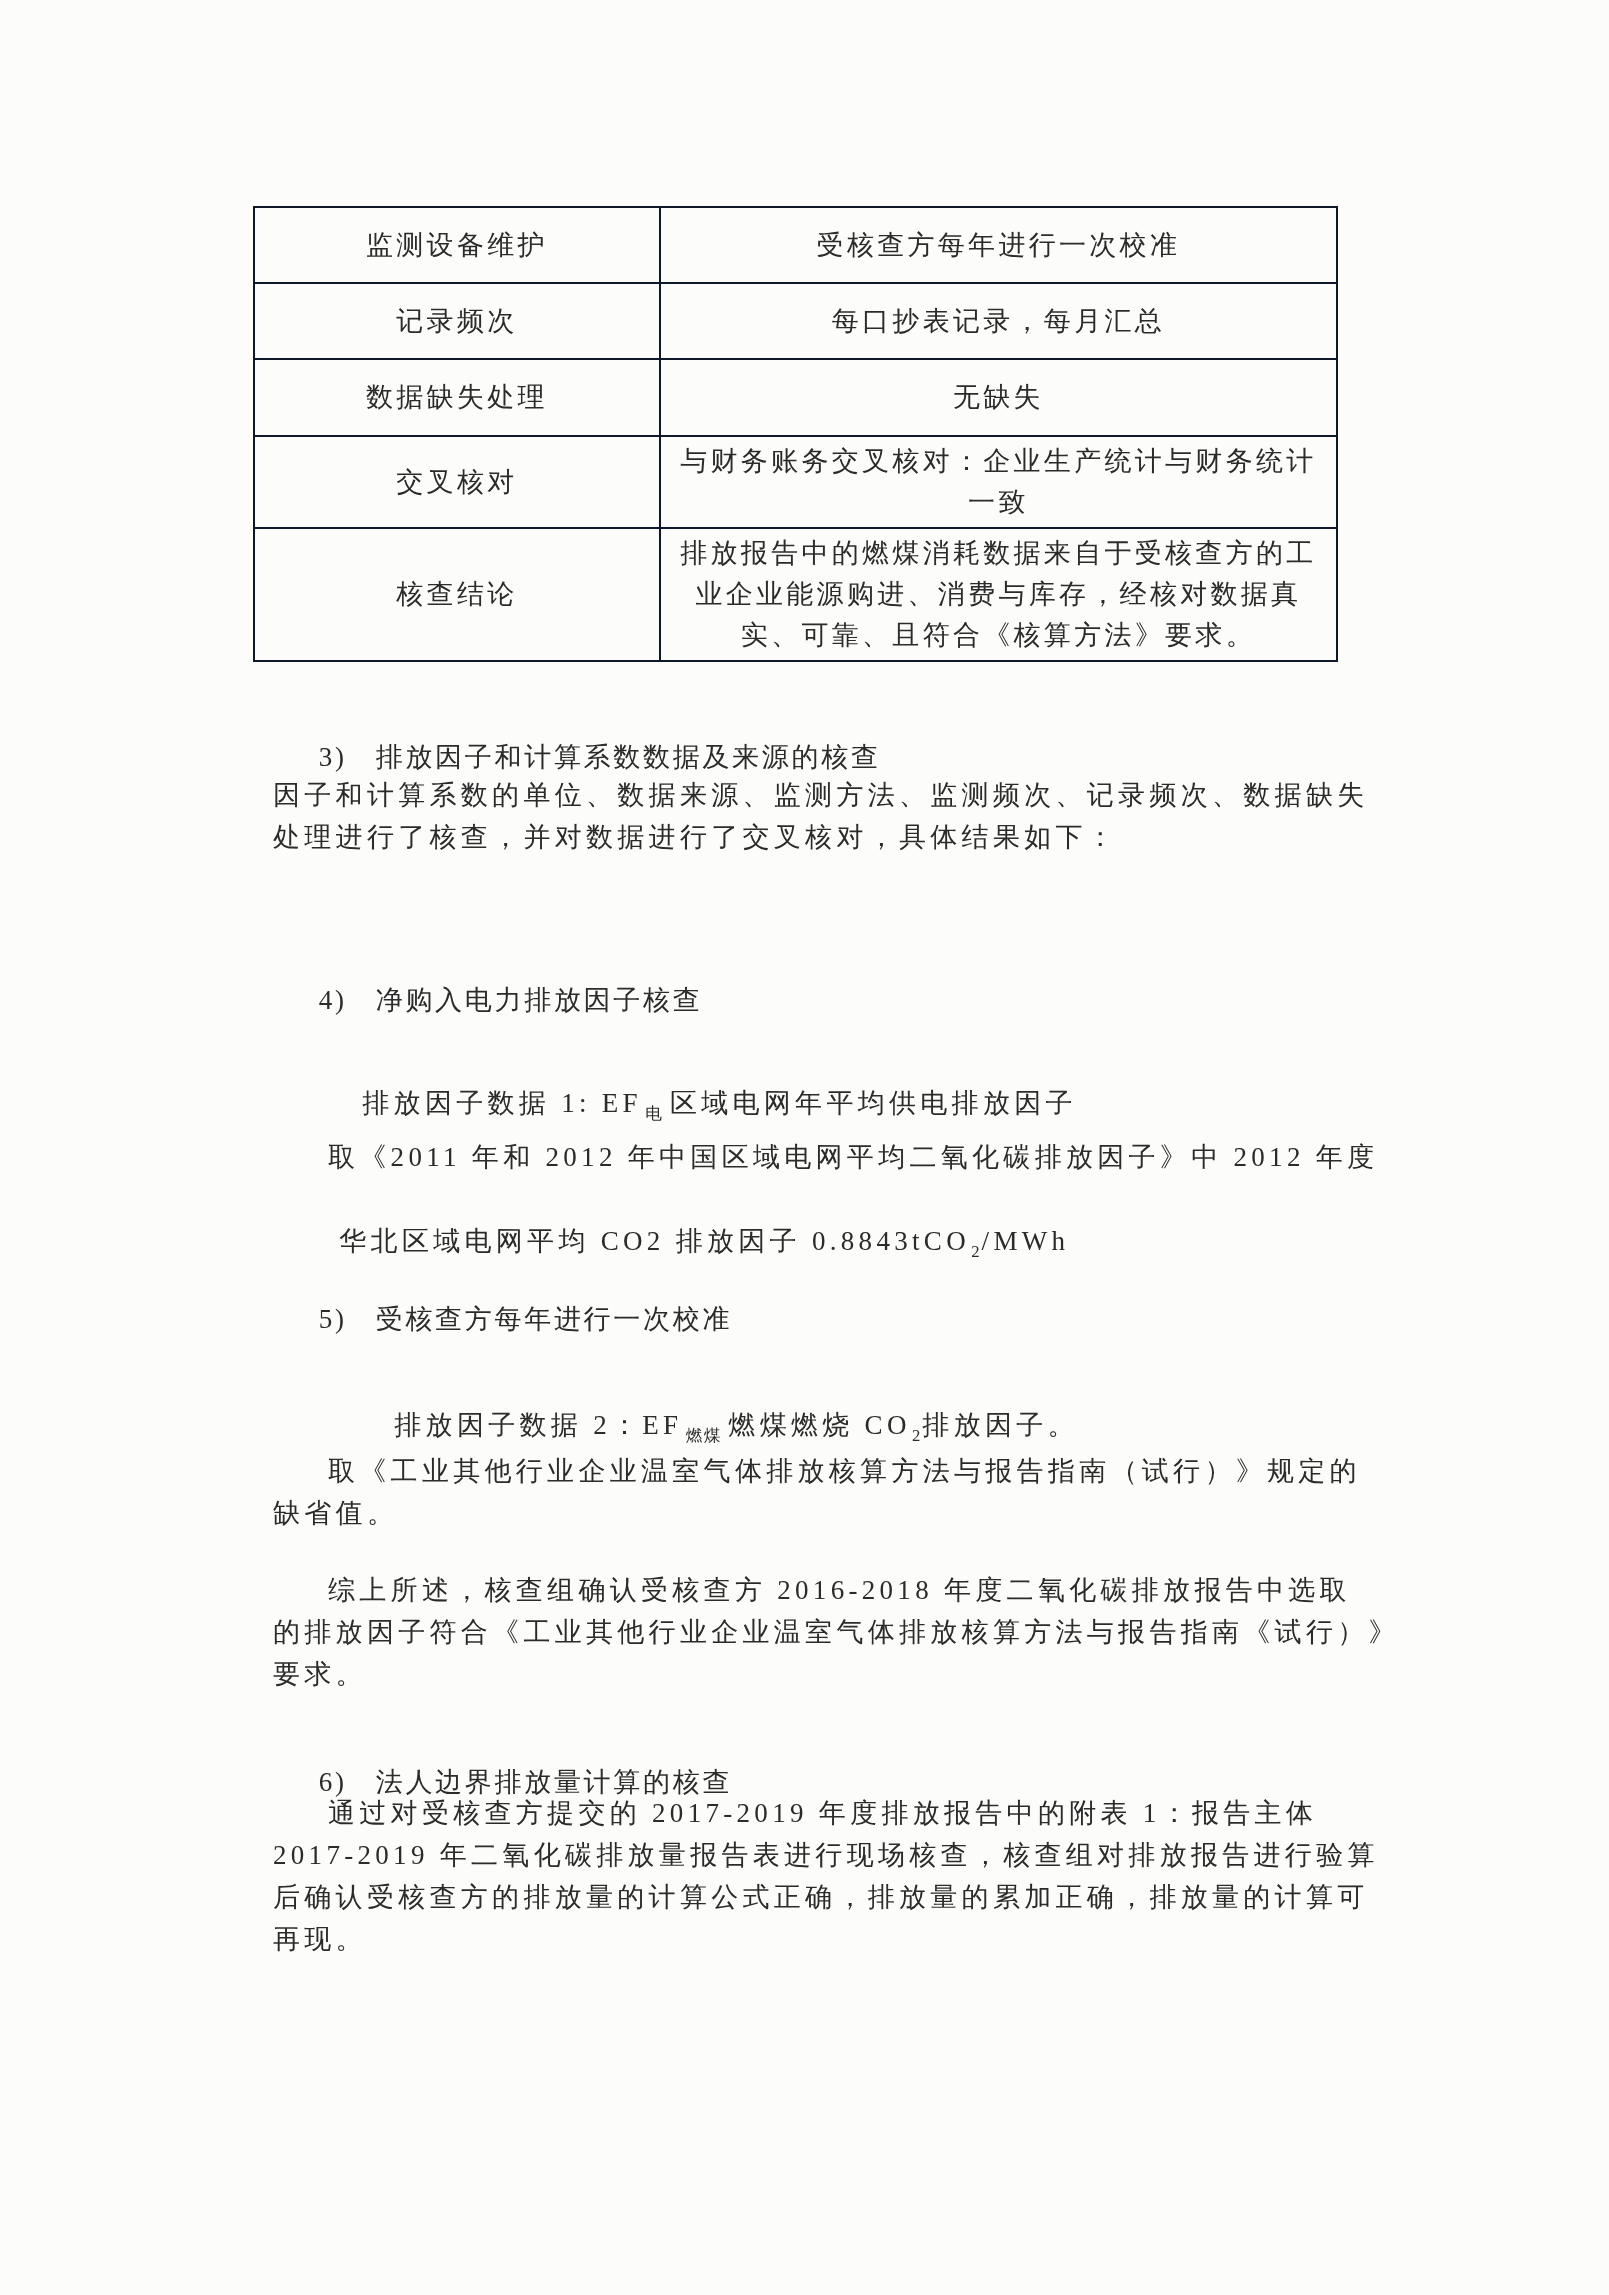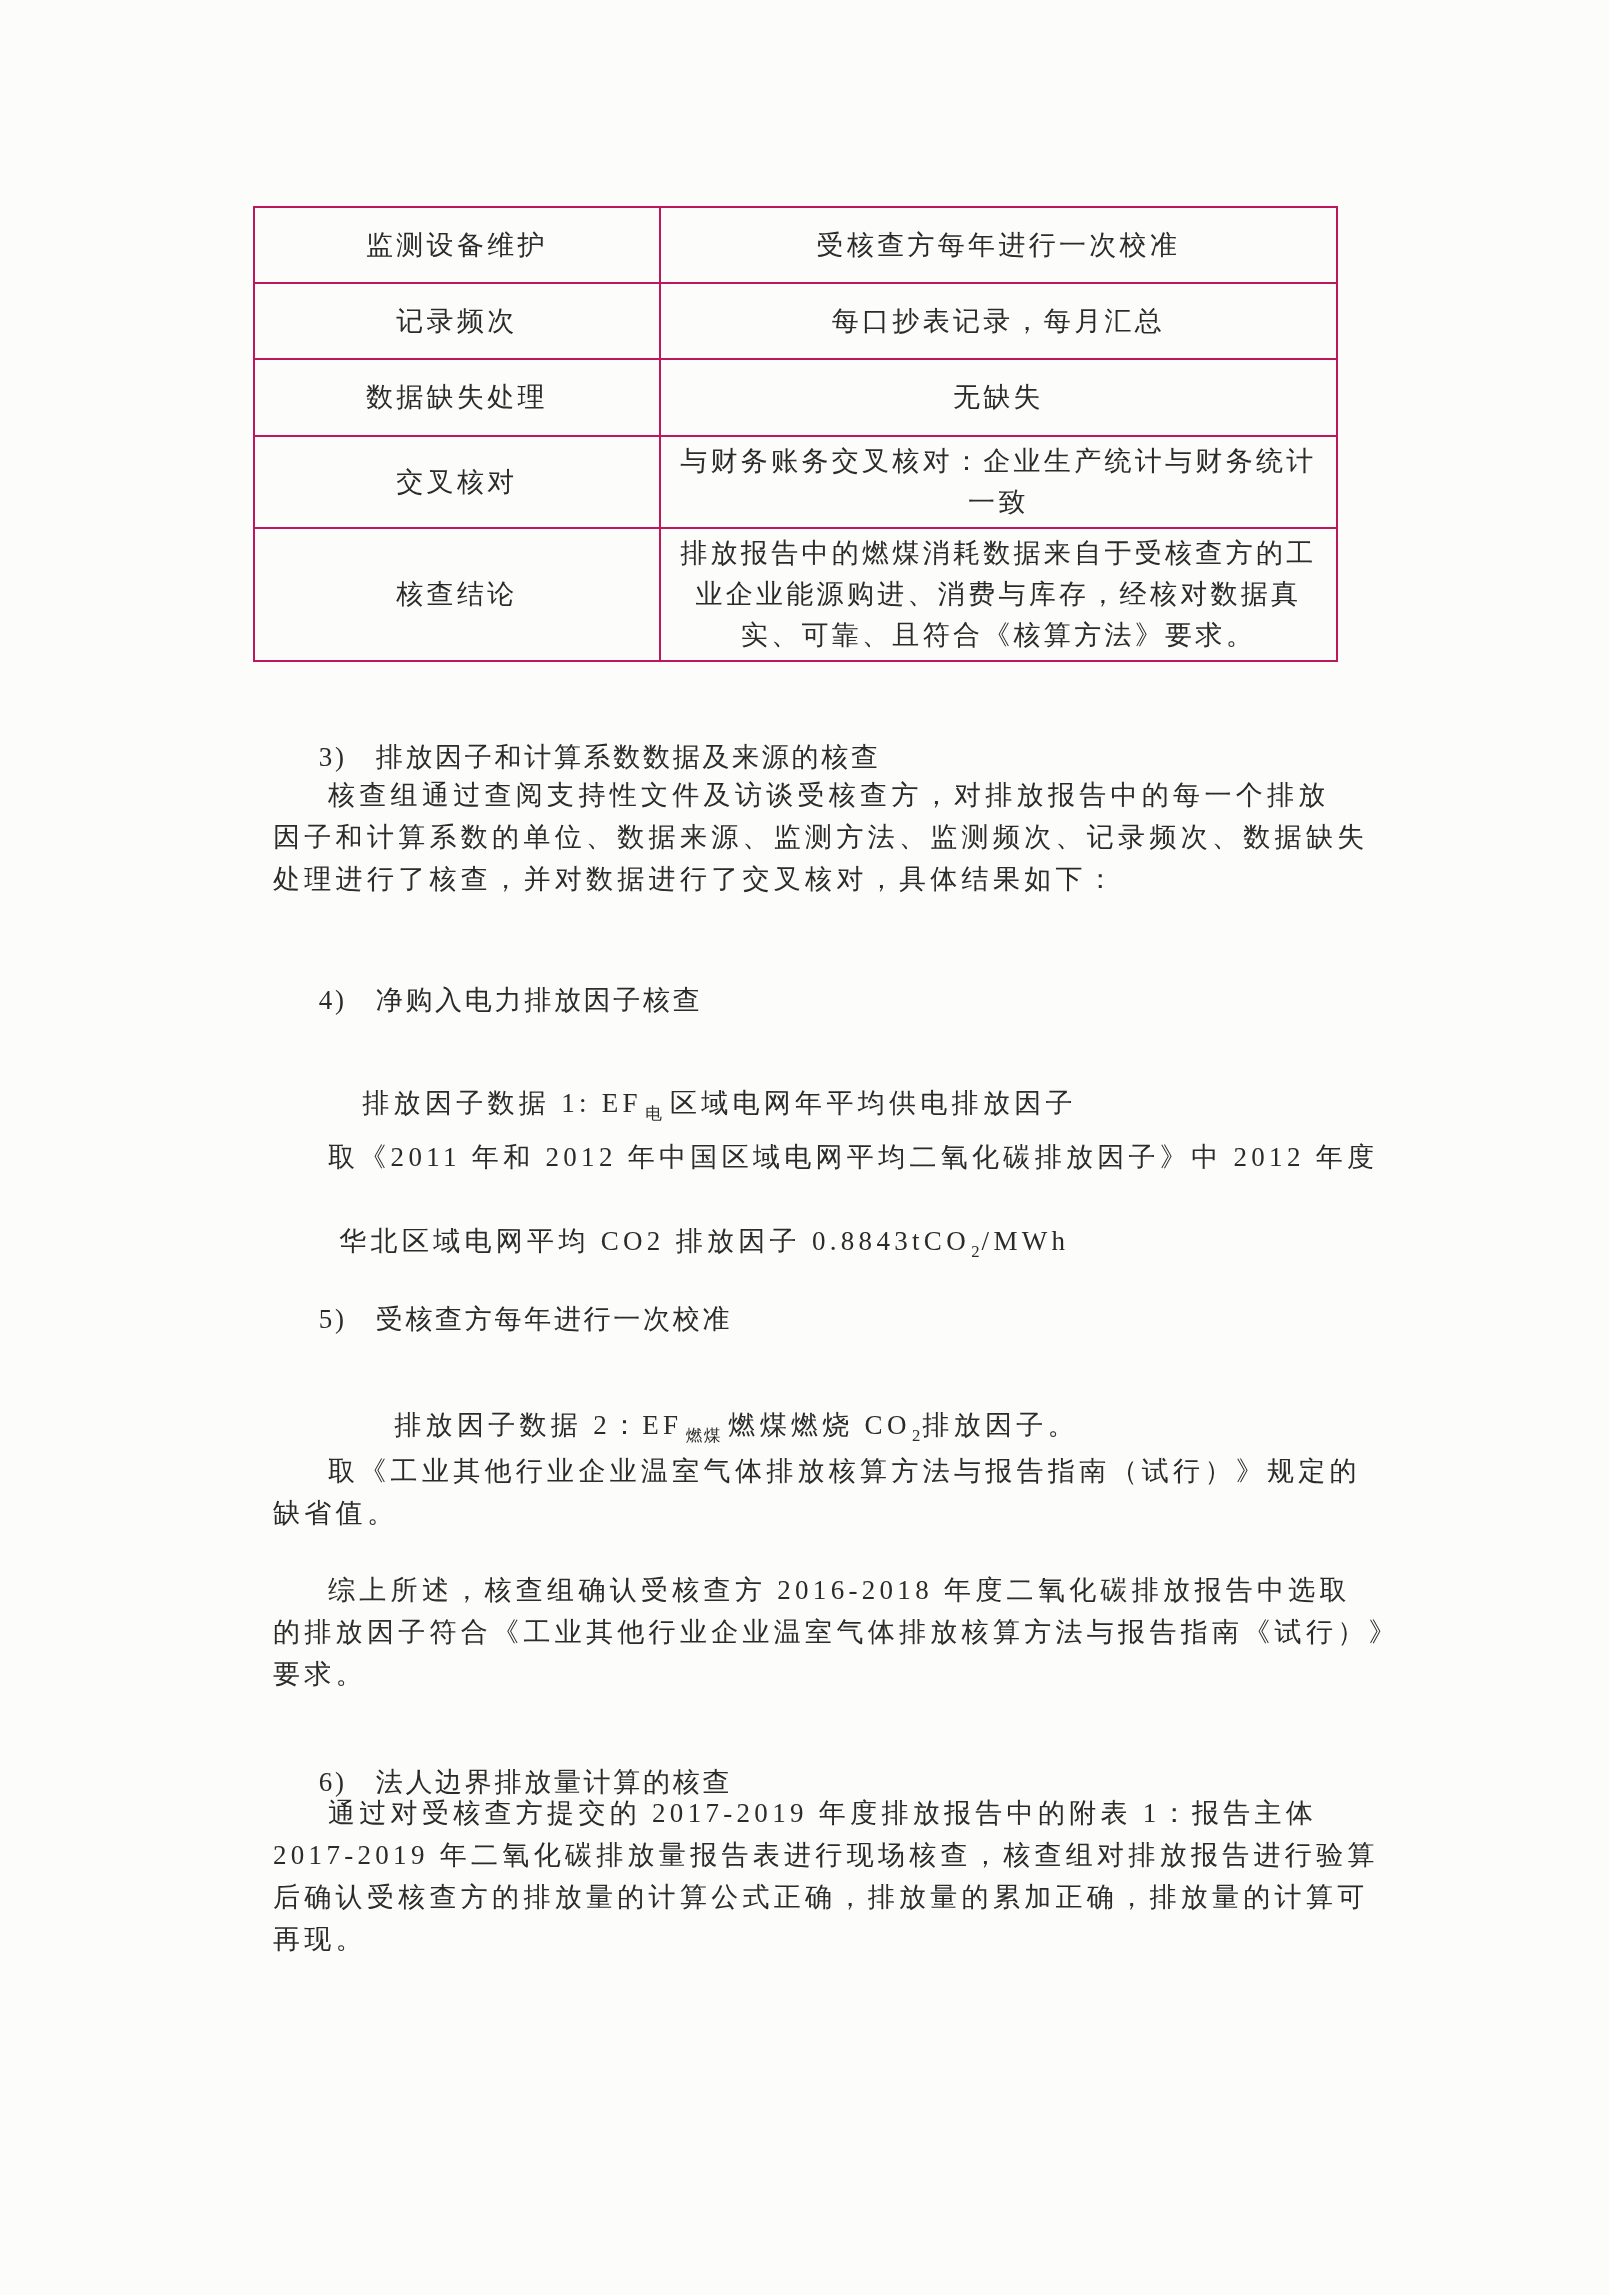--- a/index.html
+++ b/index.html
@@ -10,21 +10,21 @@
     font-family:"Liberation Serif","DejaVu Serif",serif;
     color:#2b2b2b;
     overflow:hidden;
   }
   
   table.vtable{
     position:absolute;left:253px;top:206px;width:1085px;
     border-collapse:collapse;table-layout:fixed;
   }
   table.vtable td{
-    border:2px solid #be185d;
+    border:2px solid #0f172a;
     font-size:27px;letter-spacing:3.3px;line-height:41px;
     padding:4px 17.4px;
     vertical-align:middle;
   }
   td.cell-label{width:369px;text-align:center;}
   td.cell-value{text-align:center;margin-left:32px;}
   tr.r1{height:76px;} tr.r2{height:76px;padding-left:8px;} tr.r3{height:77px;}
   tr.r4{height:86px;} tr.r5{height:128px;}
   
   .heading{
@@ -74,21 +74,20 @@
         <td class="cell-label">核查结论</td>
         <td class="cell-value">排放报告中的燃煤消耗数据来自于受核查方的工业企业能源购进、消费与库存，经核对数据真实、可靠、且符合《核算方法》要求。</td>
       </tr>
     </tbody>
   </table>
 
   <div class="heading" style="top:694px">
     <span class="hnum">3)</span><span>排放因子和计算系数数据及来源的核查</span>
   </div>
   <div class="para" style="top:774px">
-    <div class="line indent">核查组通过查阅支持性文件及访谈受核查方，对排放报告中的每一个排放</div>
     <div class="line">因子和计算系数的单位、数据来源、监测方法、监测频次、记录频次、数据缺失</div>
     <div class="line">处理进行了核查，并对数据进行了交叉核对，具体结果如下：</div>
   </div>
 
   <div class="heading" style="top:937px">
     <span class="hnum">4)</span><span>净购入电力排放因子核查</span>
   </div>
   <div class="para" style="top:1040px">
     <div class="line indent-sm">
       <span>排放因子数据 1: EF</span><span class="sub">电</span><span>区域电网年平均供电排放因子</span>

